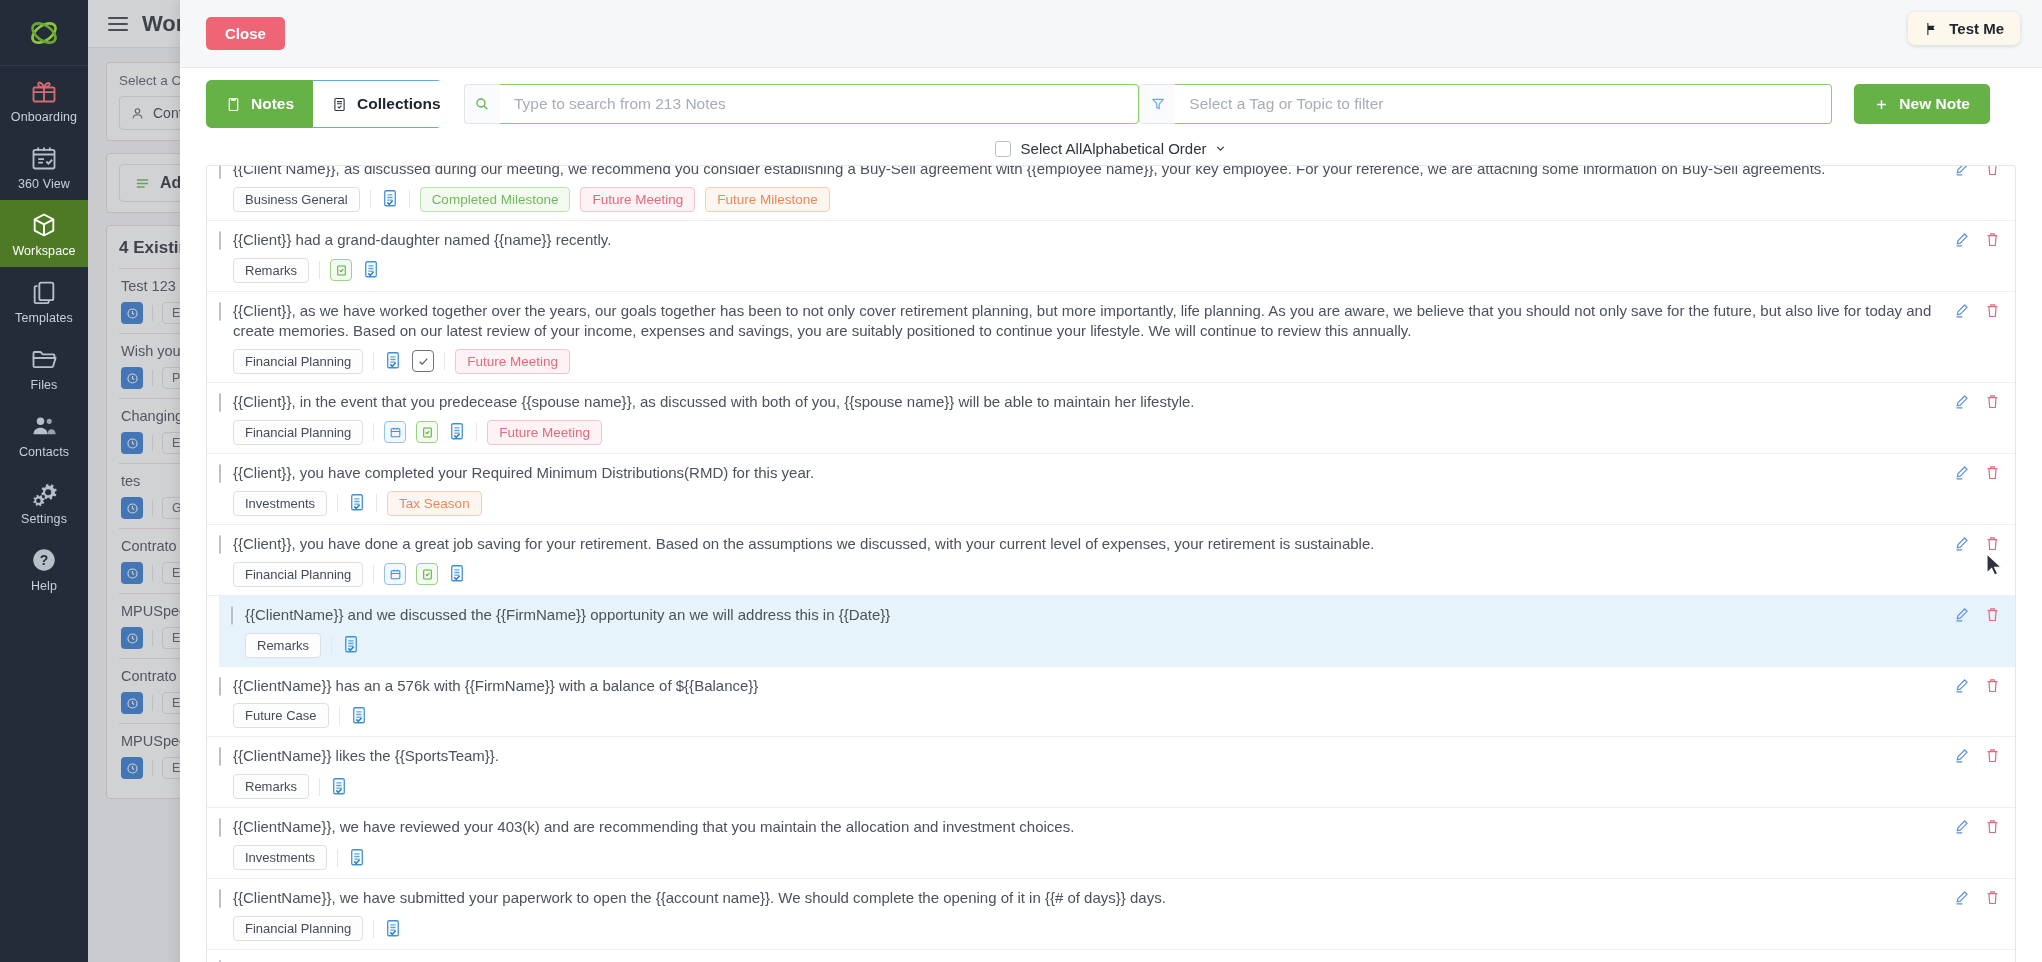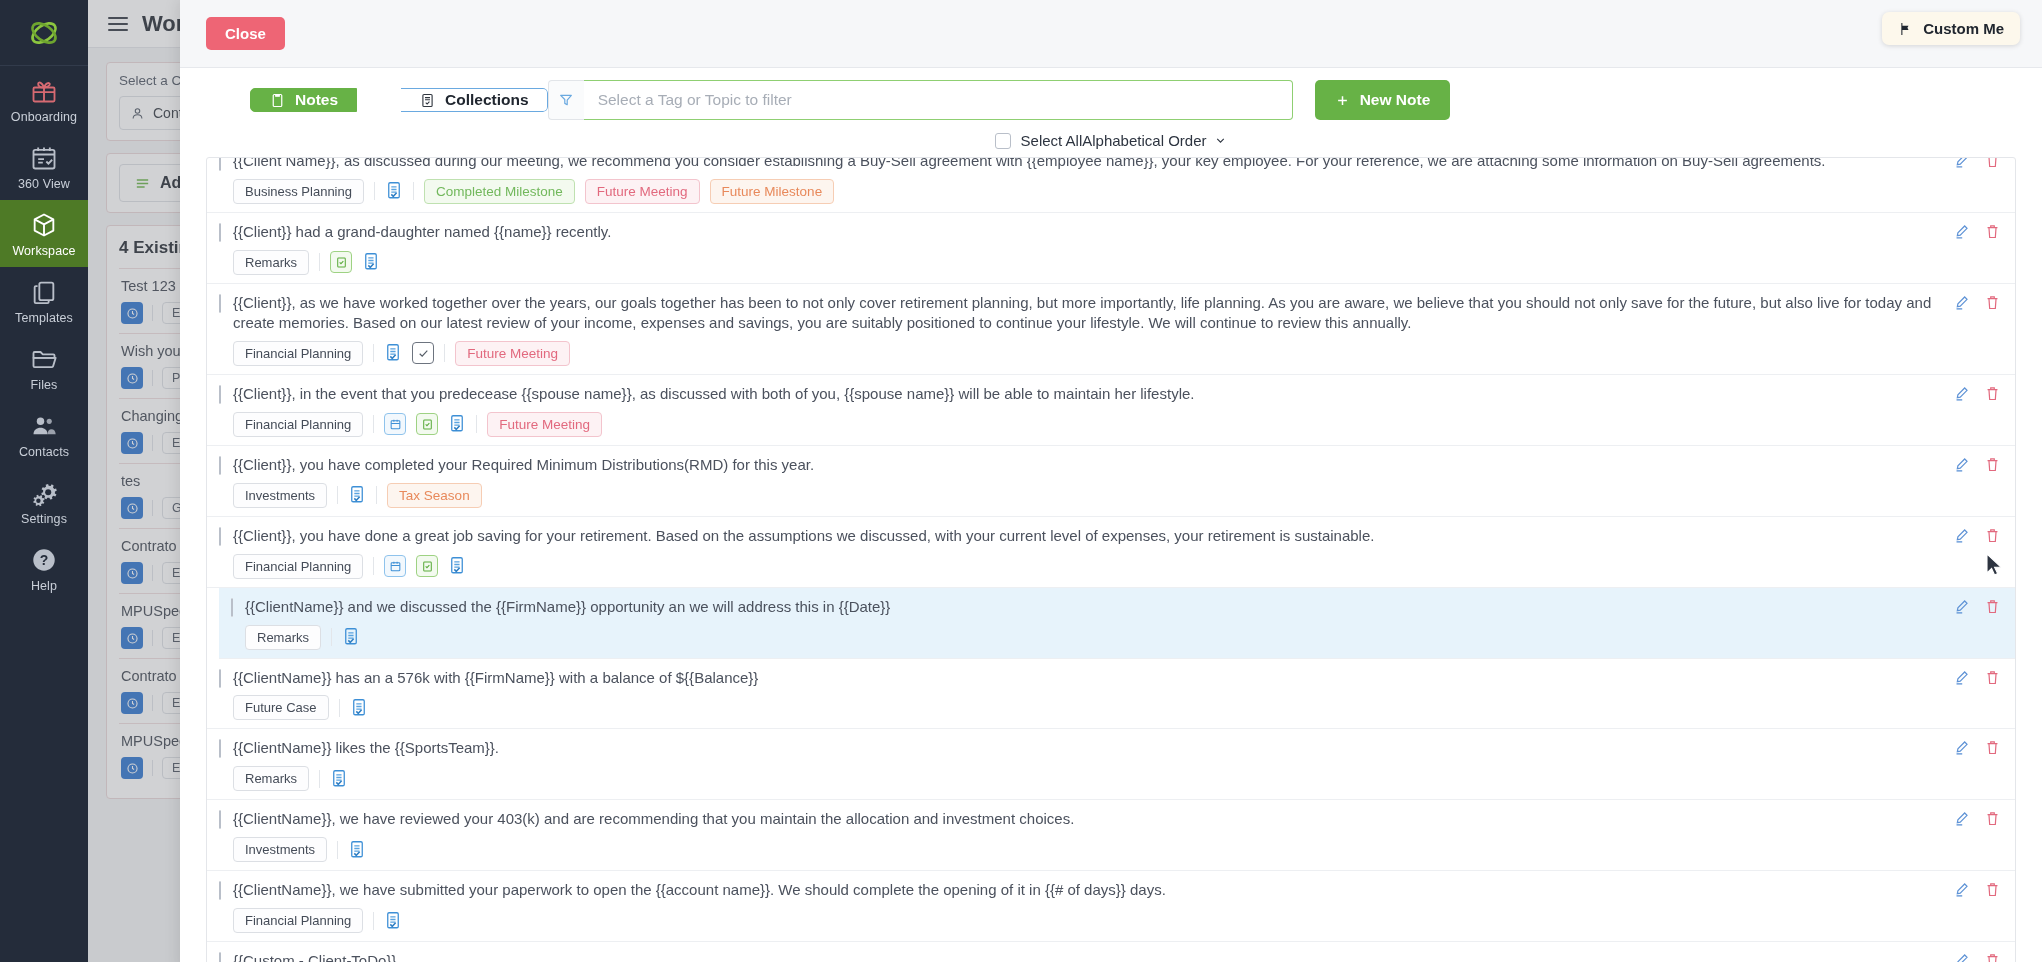--- a/index.html
+++ b/index.html
@@ -88,23 +88,23 @@
     font-size:15px; font-weight:700; padding:8px 19px; cursor:pointer;
     font-family:inherit;
   }
   .modal-title { font-size:22px; font-weight:600; color:#20262f; letter-spacing:.1px; }
 
   .toolbar {
     display:flex; align-items:center; gap:0; padding:12px 26px 10px; flex:0 0 auto;
   }
   .seg { display:flex; border-radius:5px; overflow:hidden; }
   .seg-btn {
-    display:flex; align-items:center; gap:9px; height:24px; padding:0 18px;
+    display:flex; align-items:center; gap:9px; height:48px; padding:0 18px;
     font-size:15.5px; font-weight:700; cursor:pointer; background:#fff;
-    border:1px solid #67b246; color:#20262f; font-family:inherit;margin-left:44px;
+    border:1px solid #67b246; color:#20262f; font-family:inherit;
   }
   .seg-btn.active { background:#67b246; color:#fff; border-color:#67b246; }
   .seg-btn.alt { border:1px solid #6aa9e0; border-left:none; border-radius:0 5px 5px 0; }
   .seg-btn.active { border-radius:5px 0 0 5px; }
 
   .search-wrap {
     display:flex; align-items:stretch; margin-left:22px; width:726px; height:40px;
   }
   .search-ic-box {
     width:36px; border:1px solid #e2e5e9; border-right:none; border-radius:4px 0 0 4px;
@@ -427,21 +427,21 @@
     </div>
   </div>
 
   <div class="veil"></div>
 </div>
 
 <div class="guide-me">
   <svg width="16" height="16" viewBox="0 0 24 24" fill="#20262f">
     <path d="M5 3v18h1.6v-7.4h9.2l-1.7-3.3 1.7-3.3H6.6V3z"></path>
   </svg>
-  <span>Custom Me</span>
+  <span>Test Me</span>
 </div>
 
 <div class="modal">
 
   <div class="modal-head">
     <button class="close-btn">Close</button>
   </div>
 
   <div class="toolbar">
     <div class="seg">
@@ -455,20 +455,29 @@
       <button class="seg-btn alt">
         <svg width="17" height="17" viewBox="0 0 24 24" fill="none" stroke="#30363f" stroke-width="1.6">
           <rect x="5.5" y="3.5" width="13" height="17" rx="1.6"></rect>
             <path d="M8.5 8h7M8.5 11h7"></path>
             <path d="M9.5 15l2 2 3.2-3.4"></path>
         </svg>
         <span>Collections</span>
       </button>
     </div>
 
+    <div class="search-wrap">
+      <span class="search-ic-box">
+        <svg width="16" height="16" viewBox="0 0 24 24" fill="none" stroke="#67b246" stroke-width="2">
+          <circle cx="10.5" cy="10.5" r="6"></circle>
+            <path d="M15 15l5 5"></path>
+        </svg>
+      </span>
+      <input class="search-input" type="text" placeholder="Type to search from 213 Notes" style="">
+    </div>
 
     <div class="filter-wrap">
       <span class="filter-ic-box">
         <svg width="16" height="16" viewBox="0 0 24 24" fill="none" stroke="#6aa9e0" stroke-width="1.8" stroke-linejoin="round">
           <path d="M4 5h16l-6.2 7.3V19l-3.6-1.9v-5.8z"></path>
         </svg>
       </span>
       <input class="filter-input" type="text" placeholder="Select a Tag or Topic to filter" style="">
     </div>
 
@@ -493,21 +502,21 @@
     </div>
   </div>
 
   <div class="list-wrap">
     <div id="rows">
         <div class="note-row clipped-top">
           <div class="note-cb" style="padding-left:12px"><span class="cbox"></span></div>
           <div class="note-main">
             <div class="note-text twoline">{{Client Name}}, as discussed during our meeting, we recommend you consider establishing a Buy-Sell agreement with {{employee name}}, your key employee. For your reference, we are attaching some information on Buy-Sell agreements.</div>
             <div class="note-tags">
-              <span class="cat-chip">Business Planning</span>
+              <span class="cat-chip">Business General</span>
               <span class="vline"></span>
               <span class="ic-box"><svg width="18" height="20" viewBox="0 0 24 26" fill="none" stroke="#3d8fd6" stroke-width="1.7">
                   <rect x="5" y="2" width="14" height="20" rx="1.8"></rect>
                   <path d="M8.4 7.5h7M8.4 11h7M8.4 14.5h7" stroke="#5aa3e0"></path>
                   <path d="M8.4 17.5l2.6 2.6 4.5-4.8" stroke="#2f7fc4" stroke-width="2"></path>
                 </svg></span>
               <span class="vline"></span>
               <span class="tag-chip tag-green">Completed Milestone</span>
               <span class="tag-chip tag-pink">Future Meeting</span>
               <span class="tag-chip tag-orange">Future Milestone</span>

